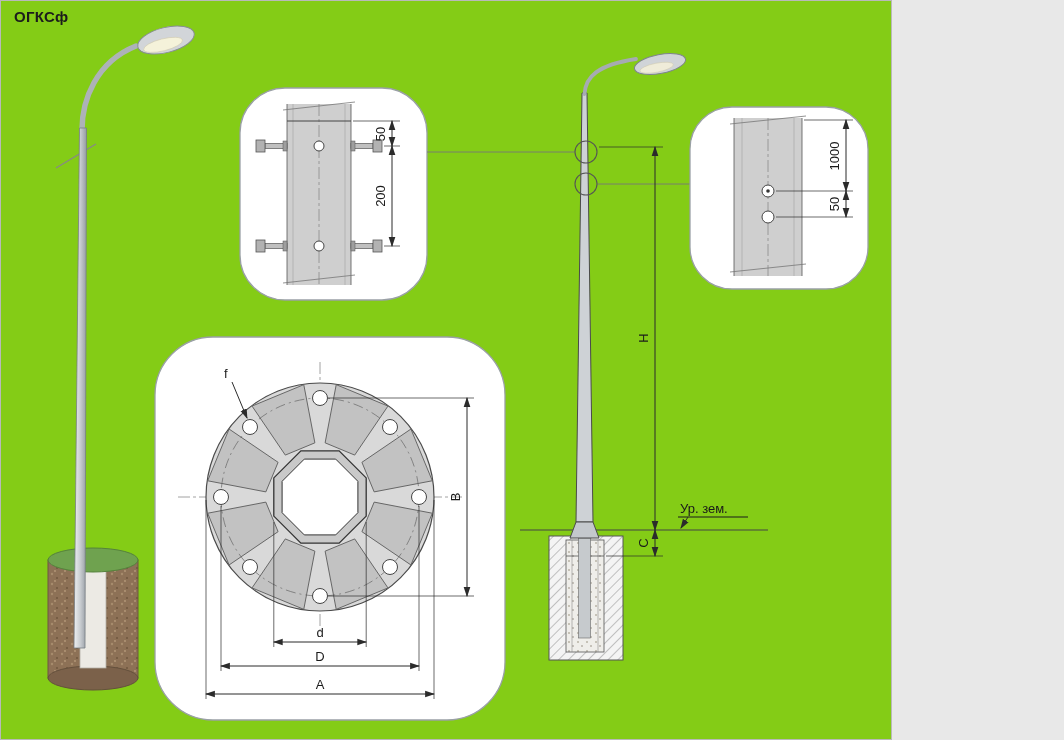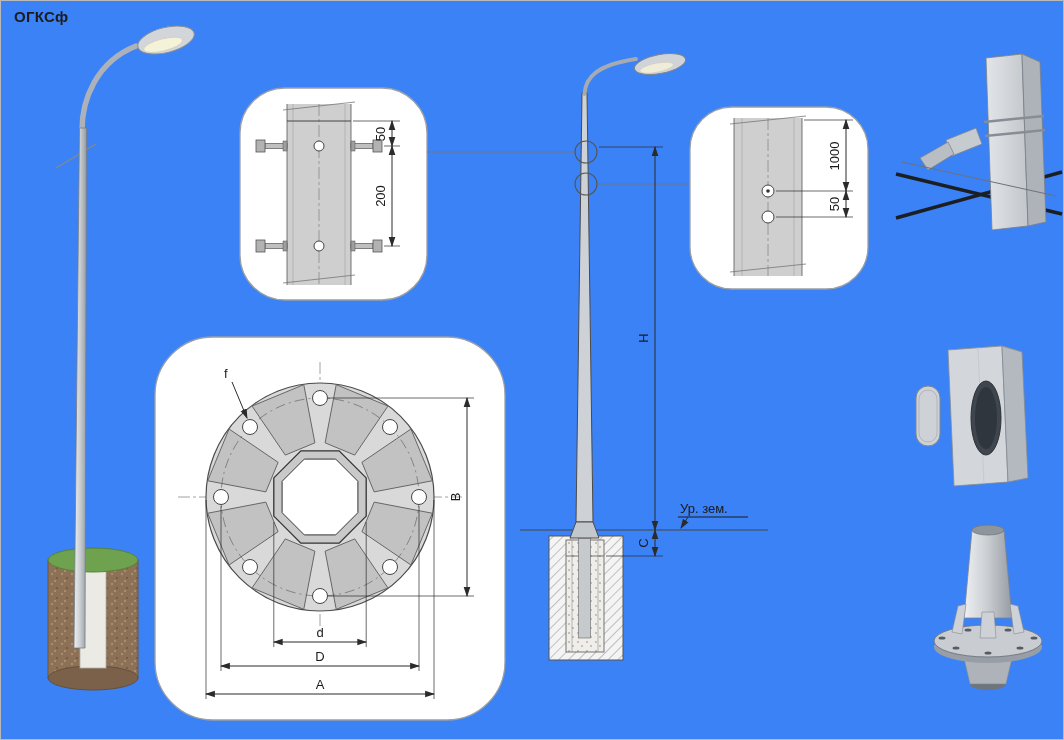--- a/index.html
+++ b/index.html
@@ -1,16 +1,16 @@
 <!DOCTYPE html>
 <html><head>
 <meta charset="utf-8">
 <style>
   html,body{margin:0;padding:0;background:#e8e8e8;font-family:"Liberation Sans",sans-serif;}
-  .canvas{position:relative;width:1064px;height:740px;background:#3b82f6;overflow:hidden;
+  .canvas{position:relative;width:892px;height:740px;background:#84cc16;overflow:hidden;
           box-shadow:inset 0 0 0 1px #b9b9b9;}
   .title{position:absolute;left:14px;top:8px;font-size:15px;font-weight:600;color:#1c1c1c;letter-spacing:.3px;}
   svg{position:absolute;left:0;top:0;}
   svg text{font-family:"Liberation Sans",sans-serif;font-size:13px;fill:#1a1a1a;}
   .dimline{stroke:#2b2b2b;stroke-width:1;fill:none;}
   .extline{stroke:#2b2b2b;stroke-width:0.7;fill:none;}
   .thin{stroke:#555;stroke-width:0.8;fill:none;}
   .ctr{stroke:#8a8a8a;stroke-width:0.8;fill:none;stroke-dasharray:12 3 3 3;}
   .detailbox{fill:#ffffff;stroke:#9aa0a6;stroke-width:1.3;}
 </style>

